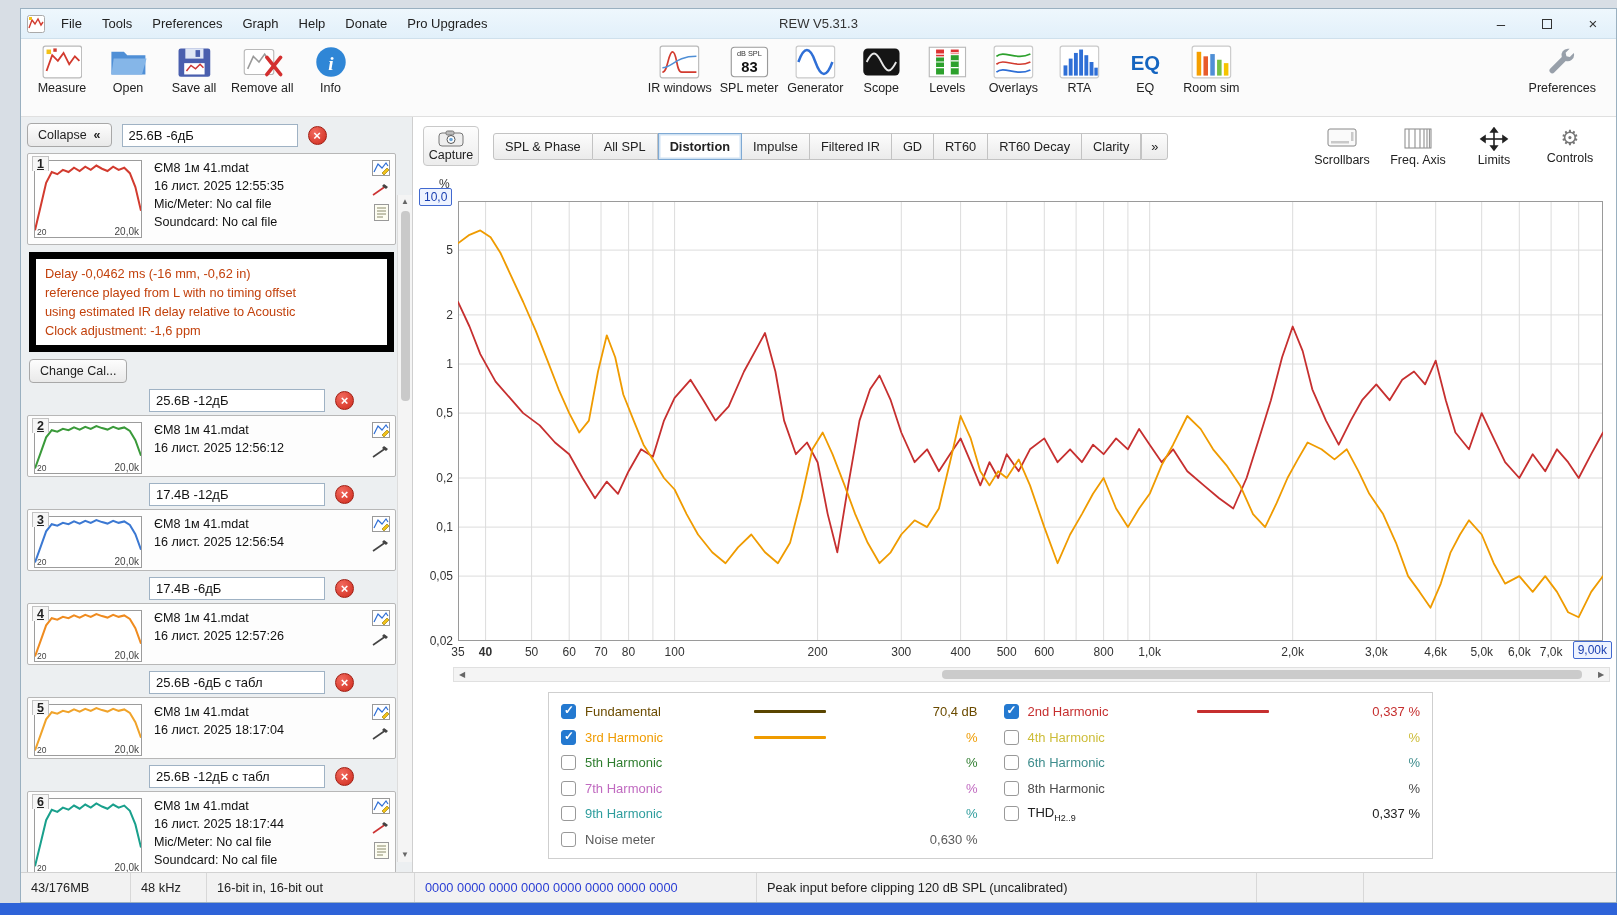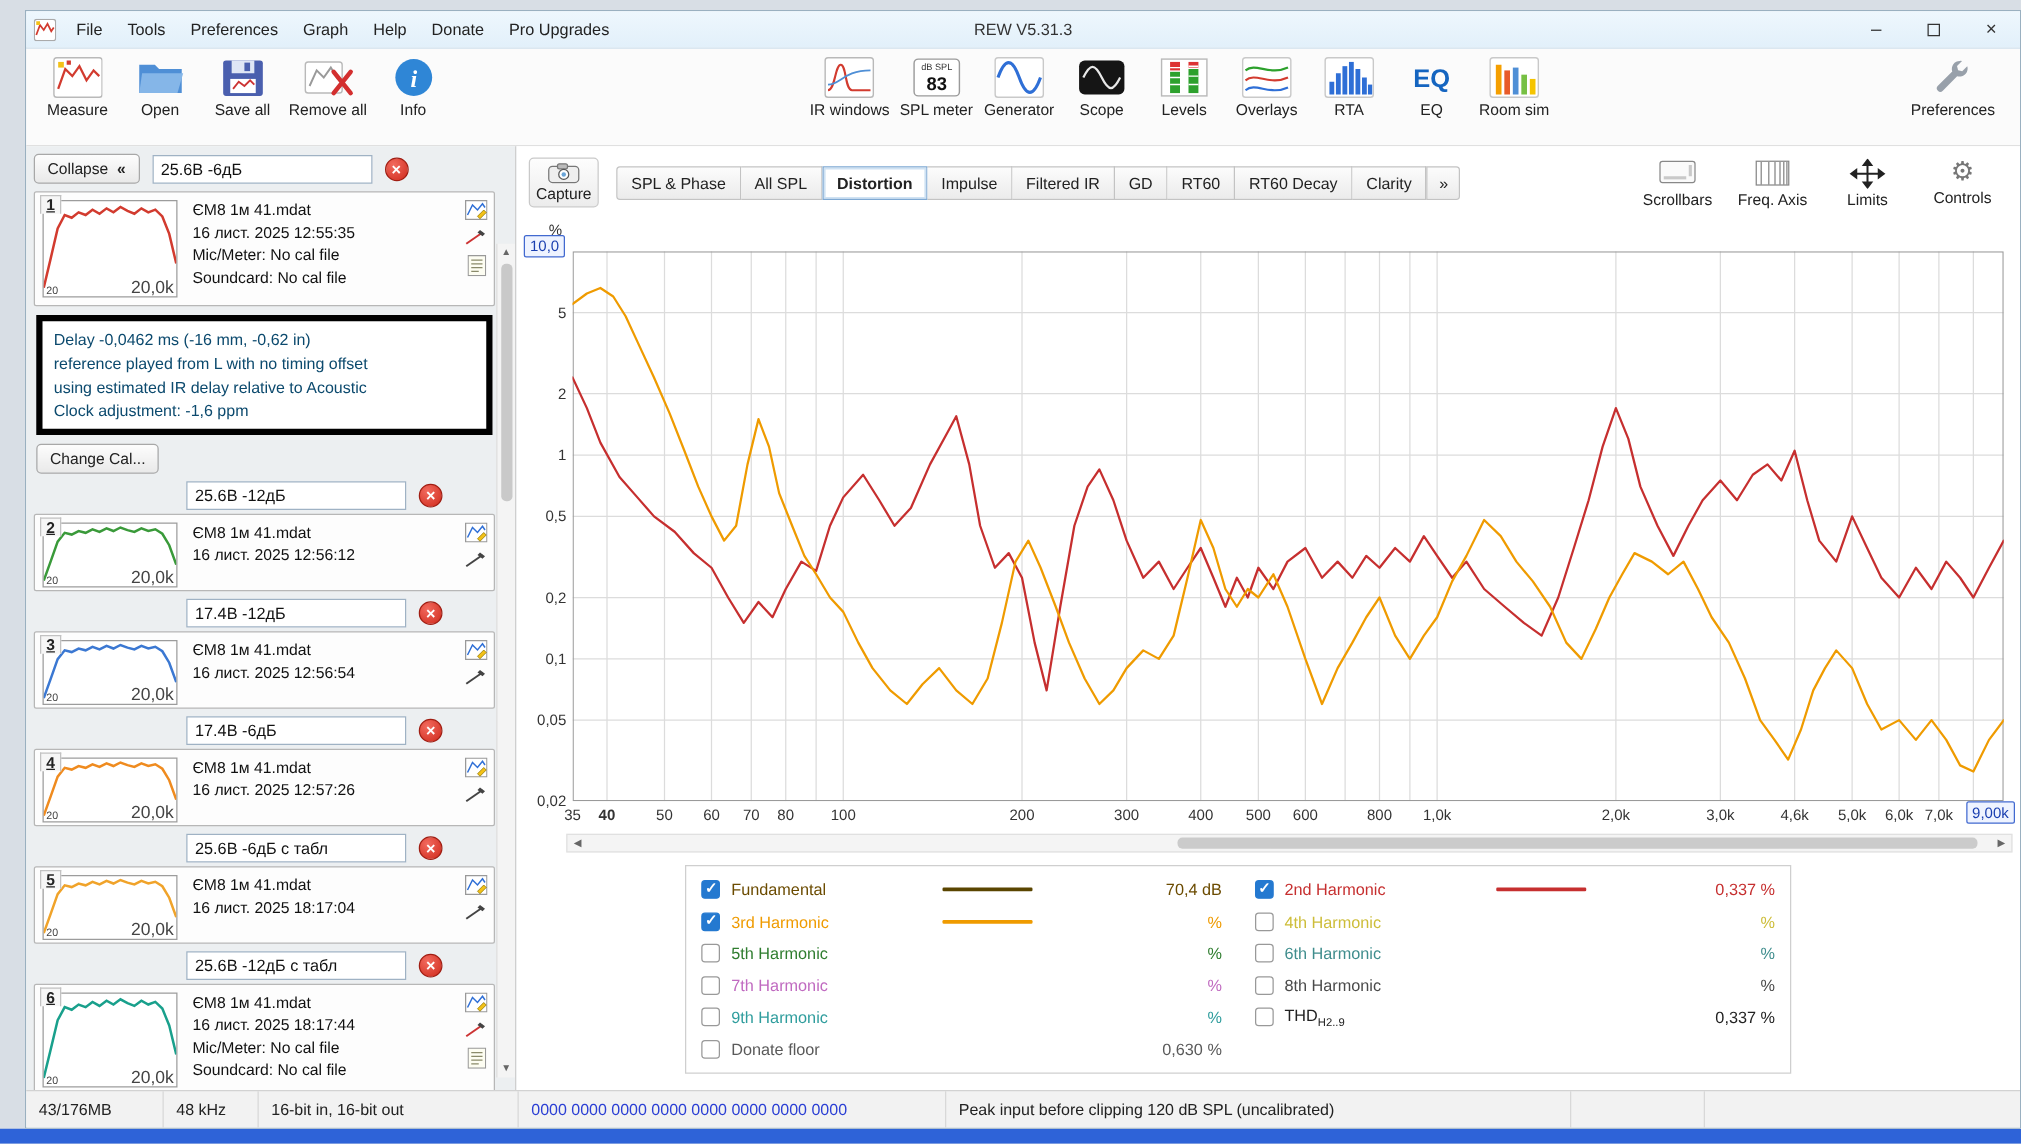--- a/index.html
+++ b/index.html
@@ -30,25 +30,25 @@
   .side-top{display:flex;align-items:center;gap:10px;margin-bottom:6px}
   .btn{border:1px solid #a8a8a8;border-radius:4px;background:linear-gradient(#fdfdfd,#e9e9e9);font-size:12.5px;padding:4px 10px;color:#222;white-space:nowrap}
   .namefield{width:176px;height:23px;border:1px solid #9fb2c4;background:#fff;font-size:13px;padding:0 6px;font-family:"Liberation Sans",sans-serif;color:#111}
   .delbtn{width:19px;height:19px;border-radius:50%;background:radial-gradient(circle at 35% 30%,#f26a5e,#cf2a1c);color:#fff;font-size:13px;font-weight:bold;line-height:18px;text-align:center;border:1px solid #a01d12}
   .mrow{display:flex;align-items:center;gap:10px;margin:6px 0 3px 122px}
   .mpanel{position:relative;background:#fdfdfd;border:1px solid #b7b7b7;border-radius:2px;margin:0 0 2px 0;padding:5px 34px 4px 8px}
   .mnum{position:absolute;left:4px;top:2px;font-size:12.5px;font-weight:bold;text-decoration:underline;background:#f6f6f6;border:1px solid #c2c2c2;border-bottom:none;padding:0 4px;z-index:2}
   .thumbwrap{position:absolute;left:6px;top:6px;border:1px solid #9c9c9c;background:#fff}
   .thumbwrap svg{display:block}
   .txa{position:absolute;bottom:0;left:2px;font-size:8.5px;color:#444}
-  .txb{position:absolute;bottom:0;right:2px;font-size:14px;color:#444}
+  .txb{position:absolute;bottom:0;right:2px;font-size:10px;color:#444}
   .minfo{margin-left:118px;font-size:12.6px;line-height:18px;color:#111;white-space:nowrap;overflow:hidden}
   .micons{position:absolute;right:5px;top:6px;display:flex;flex-direction:column;gap:7px;align-items:center}
   .micons svg{display:block}
-  .delaybox{margin:7px 2px 7px 2px;border:5px solid #000000;background:#fff;padding:5px 9px;font-size:12.8px;line-height:19px;color:#0c4a6e}
+  .delaybox{margin:7px 2px 7px 2px;border:7px solid #000000;background:#fff;padding:5px 9px;font-size:12.8px;line-height:19px;color:#c2410c}
   .changecal{margin-left:2px}
   .vscroll{position:absolute;right:0;top:78px;bottom:10px;width:15px;background:#f4f4f4;border-left:1px solid #ddd;display:flex;flex-direction:column;align-items:center}
   .varrow{font-size:8px;color:#666;line-height:14px}
   .vthumb{width:9px;height:190px;background:#c9c9c9;border-radius:4px;margin-top:2px}
   .vspacer{flex:1}
   
   .graphpane{flex:1 1 auto;display:flex;flex-direction:column;background:#fff;min-width:0}
   .tabrow{height:58px;display:flex;align-items:center;padding:0 10px;flex:0 0 auto}
   .capturebtn{width:56px;display:flex;flex-direction:column;align-items:center;gap:1px;font-size:12.5px;border:1px solid #c9c9c9;border-radius:4px;background:linear-gradient(#fdfdfd,#ececec);padding:3px 2px}
   .tabs{display:flex;margin-left:14px}
@@ -650,21 +650,21 @@
             <span class="lvalue" style="color: rgb(192, 106, 192);">%</span>
           </div>
           <div class="lrow" id="legend-L4">
             <span class="cb"></span>
             <span class="lname" style="color: rgb(47, 157, 157);">9th Harmonic</span>
             <span class="lsample" style="visibility: hidden;"></span>
             <span class="lvalue" style="color: rgb(47, 157, 157);">%</span>
           </div>
           <div class="lrow" id="legend-L5">
             <span class="cb"></span>
-            <span class="lname" style="color: rgb(90, 90, 90);">Donate floor</span>
+            <span class="lname" style="color: rgb(90, 90, 90);">Noise meter</span>
             <span class="lsample" style="visibility: hidden;"></span>
             <span class="lvalue" style="color: rgb(90, 90, 90);">0,630 %</span>
           </div>
         </div>
         <div class="lcol">
           <div class="lrow" id="legend-R0">
             <span class="cb on"></span>
             <span class="lname" style="color: rgb(198, 47, 47);">2nd Harmonic</span>
             <span class="lsample" style="background: rgb(198, 47, 47);"></span>
             <span class="lvalue" style="color: rgb(198, 47, 47);">0,337 %</span>

